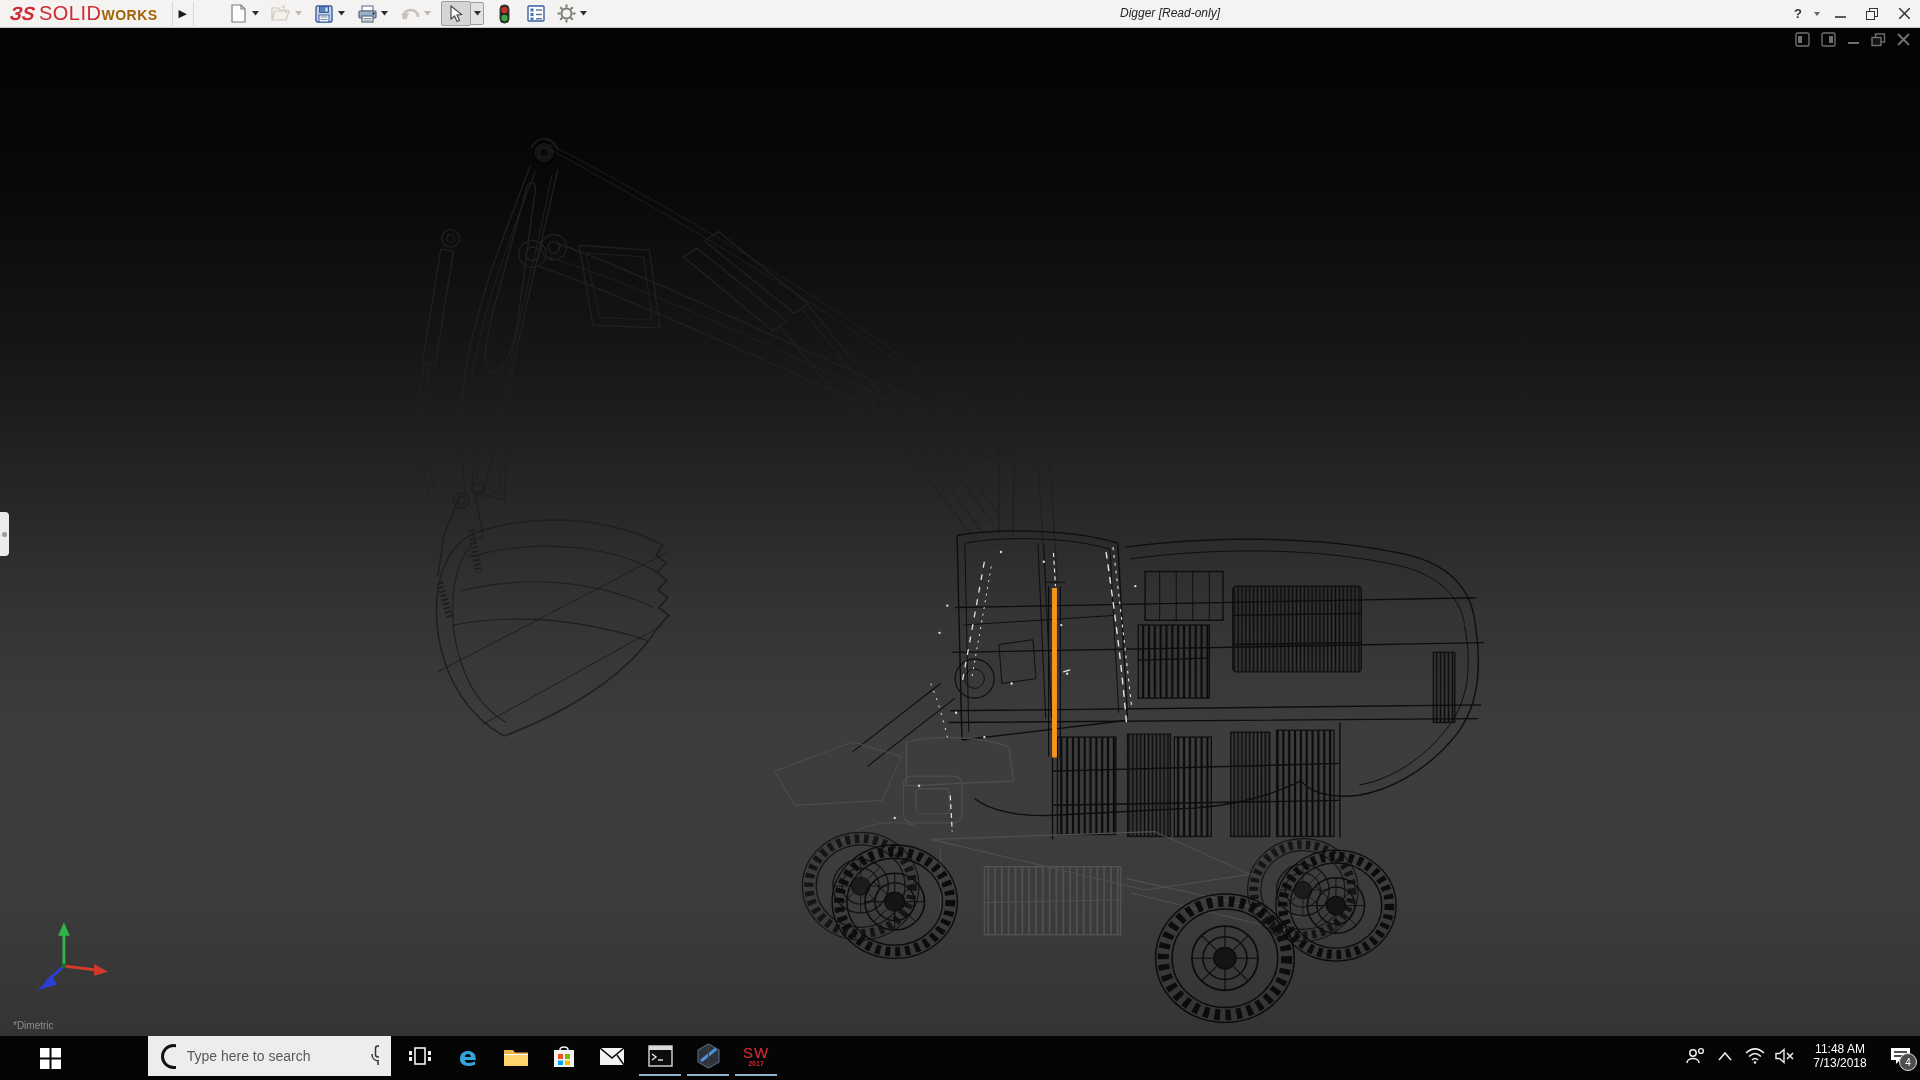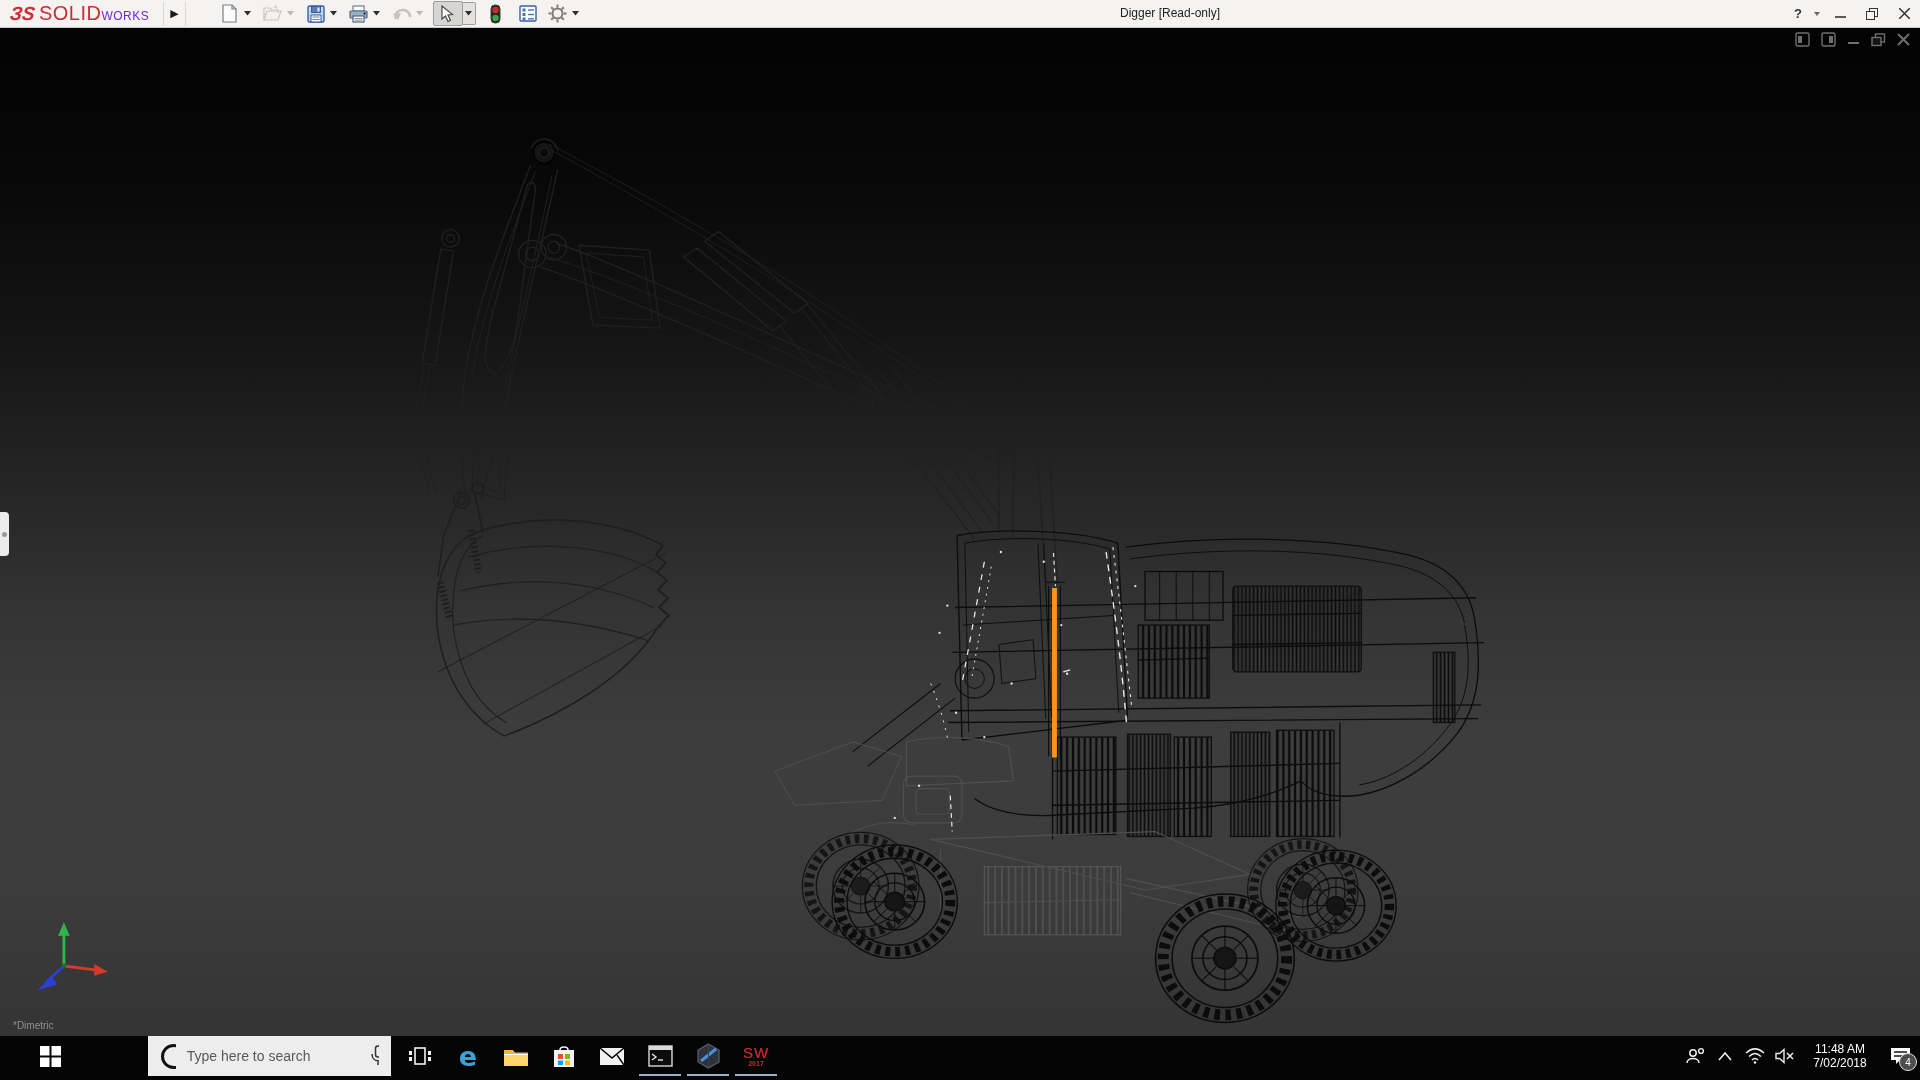--- a/index.html
+++ b/index.html
@@ -2,39 +2,39 @@
 <html><head>
 <meta charset="utf-8">
 <style>
   html,body{margin:0;padding:0;width:1920px;height:1080px;overflow:hidden;
     font-family:"Liberation Sans",sans-serif;background:#000;}
   .titlebar{position:absolute;top:0;left:0;width:1920px;height:27px;background:#f4f3f2;
     border-bottom:1px solid #c9c8c6;display:flex;align-items:center;}
   .brand{display:flex;align-items:baseline;margin-left:10px;white-space:nowrap;}
   .brand .glyph{font-style:italic;font-weight:bold;font-size:19px;color:#cf2b33;transform:skewX(-8deg);margin-right:4px;}
   .brand .solid{font-weight:normal;font-size:20px;color:#cf2b33;letter-spacing:.5px;}
-  .brand .works{font-weight:400;font-size:12px;color:#6d28d9;letter-spacing:.5px;}
+  .brand .works{font-weight:700;font-size:14px;color:#a16207;letter-spacing:.5px;}
   .flyout{margin-left:14px;font-size:11px;color:#1a1a1a;padding:2px 6px;border-left:1px solid #d8d7d5;border-right:1px solid #d8d7d5;height:20px;display:flex;align-items:center;cursor:default;}
   .tb{display:flex;align-items:center;height:27px;}
   .tbtn{display:flex;align-items:center;justify-content:center;width:24px;height:23px;margin-left:2px;}
   .tcaret{width:11px;height:23px;display:flex;align-items:center;justify-content:center;margin-right:6px;}
   .pressed{background:#d6d5d3;border:1px solid #9f9e9c;border-radius:2px;}
   .caretbox{border:1px solid #9f9e9c;border-left:none;border-radius:0 2px 2px 0;background:#e3e2e0;height:23px;box-sizing:border-box;margin-right:6px;}
-  .title{position:absolute;left:1080px;top:0;width:180px;height:42px;line-height:26px;text-align:center;font-size:12px;color:#222;}
+  .title{position:absolute;left:1080px;top:0;width:180px;height:42px;line-height:26px;text-align:center;font-size:12px;color:#222;font-style:italic;}
   .wincaps{position:absolute;right:0;top:0;height:27px;display:flex;align-items:center;}
   .wcap{width:32px;height:27px;display:flex;align-items:center;justify-content:center;}
   .help{font-size:13px;color:#333;font-weight:bold;width:20px;text-align:center;}
   .viewport{position:absolute;top:28px;left:0;width:1920px;height:1012px;overflow:hidden;
     background:linear-gradient(180deg,#030303 0%,#080808 15%,#161616 32%,#262626 46%,#343434 58%,#3d3d3d 70%,#3c3c3c 85%,#343434 100%);}
   .docctl{position:absolute;top:4px;right:10px;display:flex;align-items:center;gap:11px;}
   .dicon{opacity:.75;}
   .panetab{position:absolute;left:0;top:484px;width:9px;height:44px;background:#ececec;border-radius:0 4px 4px 0;display:flex;align-items:center;justify-content:center;}
   .panetab .dot{width:5px;height:5px;border-radius:50%;background:#9a9a9a;}
   .viewlabel{position:absolute;left:13px;top:992px;font-size:10px;color:#8f8f8f;}
-  .taskbar{position:absolute;bottom:0;left:0;width:1920px;height:44px;background:#050505;display:flex;align-items:flex-start;}
+  .taskbar{position:absolute;bottom:0;left:0;width:1920px;height:44px;background:#050505;display:flex;align-items:center;}
   .start{width:100px;height:40px;display:flex;align-items:center;justify-content:center;}
   .searchbox{position:absolute;left:148px;top:0;width:243px;height:40px;background:#ededed;display:flex;align-items:center;}
   .searchbox input{border:none;outline:none;background:transparent;font-size:14px;color:#444;
     font-family:"Liberation Sans",sans-serif;flex:1;}
   .searchbox input::placeholder{color:#595959;opacity:1;}
   .cortana{margin:0 9px 0 12px;}
   .apps{position:absolute;left:396px;top:0;display:flex;height:40px;}
   .app{width:48px;height:40px;display:flex;align-items:center;justify-content:center;position:relative;}
   .runline{position:absolute;bottom:0;left:3px;width:42px;height:2px;background:#8fb2cd;}
   .edge-e{font-size:27px;font-weight:bold;color:#35a3dc;font-family:"DejaVu Sans",sans-serif;}
@@ -554,21 +554,21 @@
       </svg>
     </div>
     <div class="tico">
       <svg width="20" height="16">
         <path d="M1,5.5 L4.5,5.5 L9,1.5 L9,14.5 L4.5,10.5 L1,10.5 Z" fill="none" stroke="#eee" stroke-width="1.4"></path>
         <path d="M12,5 L18,11 M18,5 L12,11" stroke="#eee" stroke-width="1.5"></path>
       </svg>
     </div>
     <div class="clock">
       <div>11:48 AM</div>
-      <div>7/02/2018</div>
+      <div>7/13/2018</div>
     </div>
     <div class="badgewrap">
       <svg width="21" height="19">
         <path d="M1,1 L20,1 L20,13 L10,13 L6,17 L6,13 L1,13 Z" fill="#fff"></path>
         <line x1="4" y1="5" x2="17" y2="5" stroke="#050505" stroke-width="1.4"></line>
         <line x1="4" y1="9" x2="17" y2="9" stroke="#050505" stroke-width="1.4"></line>
       </svg>
       <div class="badge">4</div>
     </div>
   </div>

